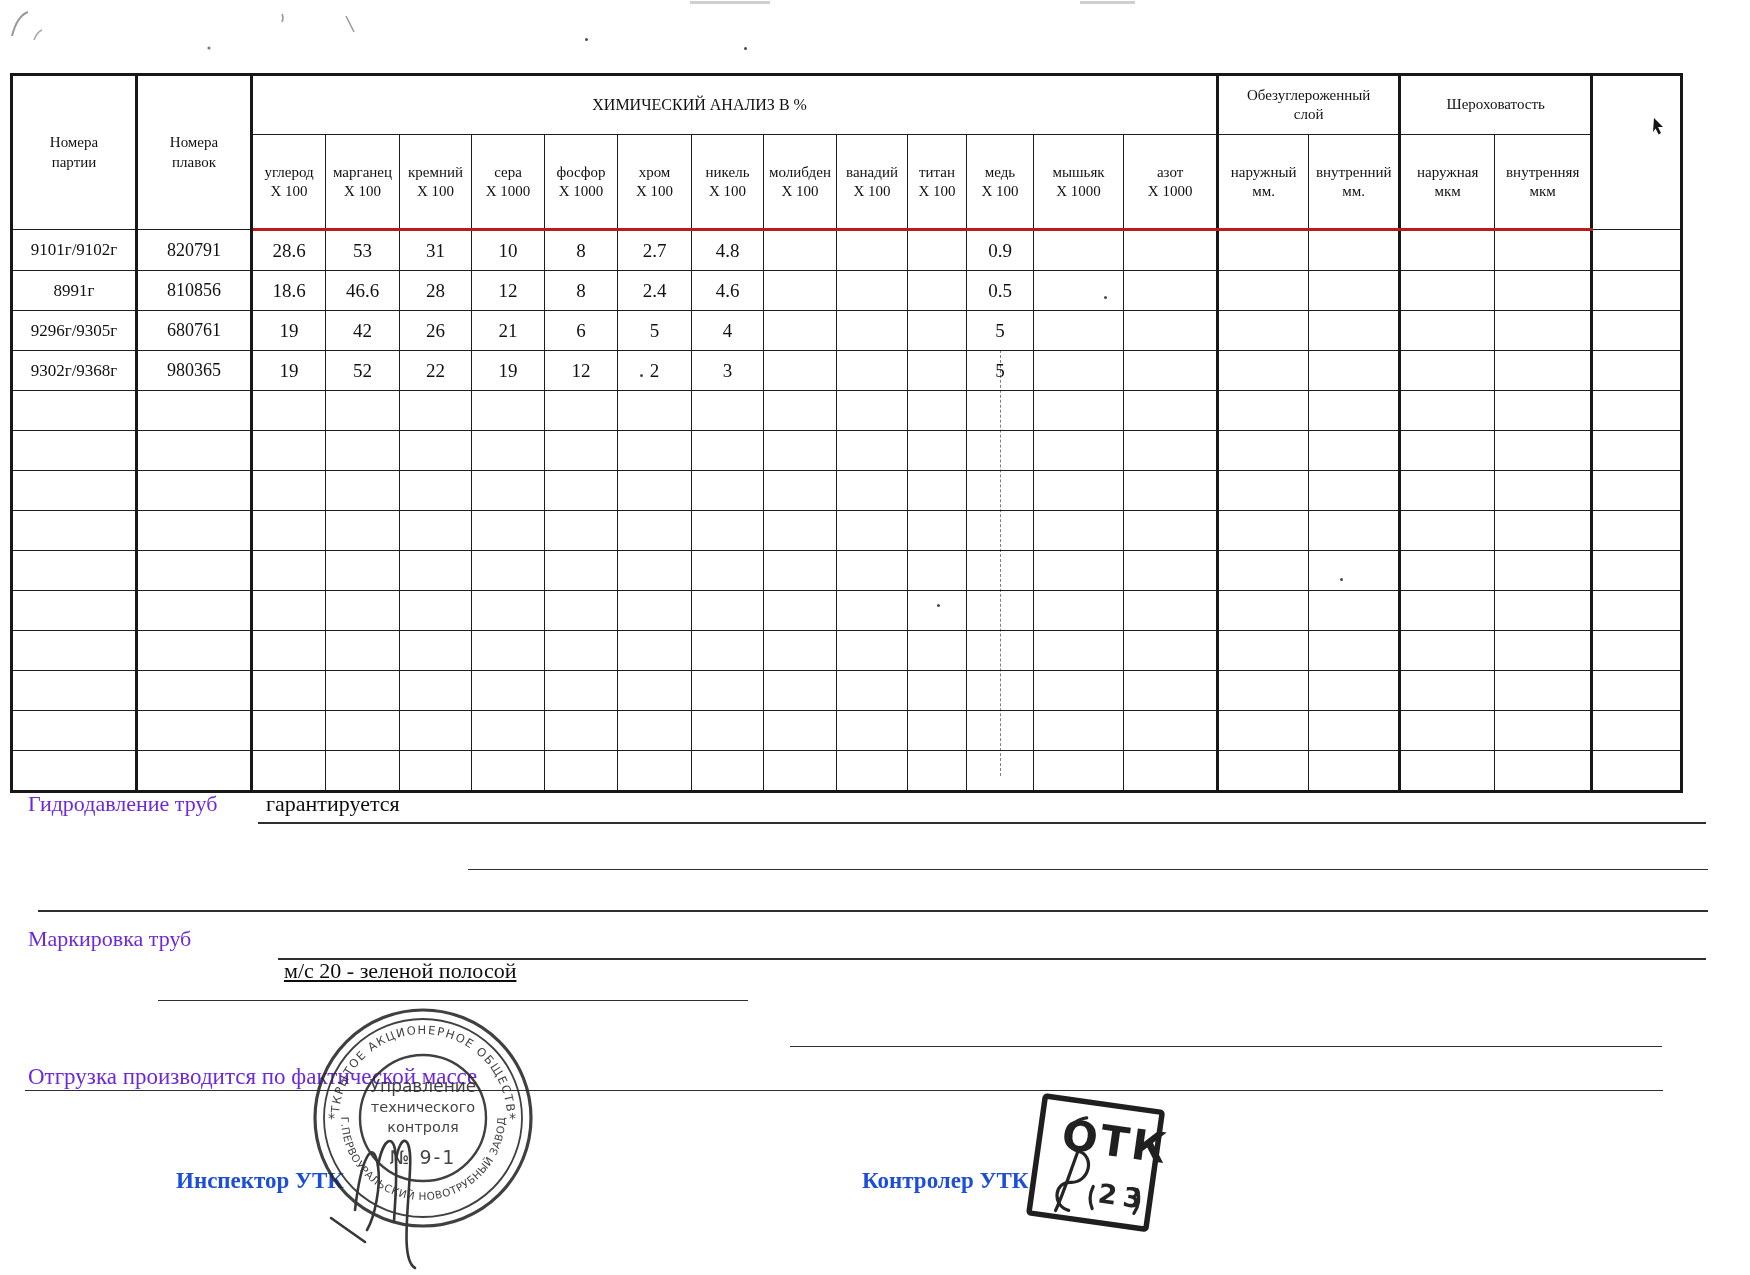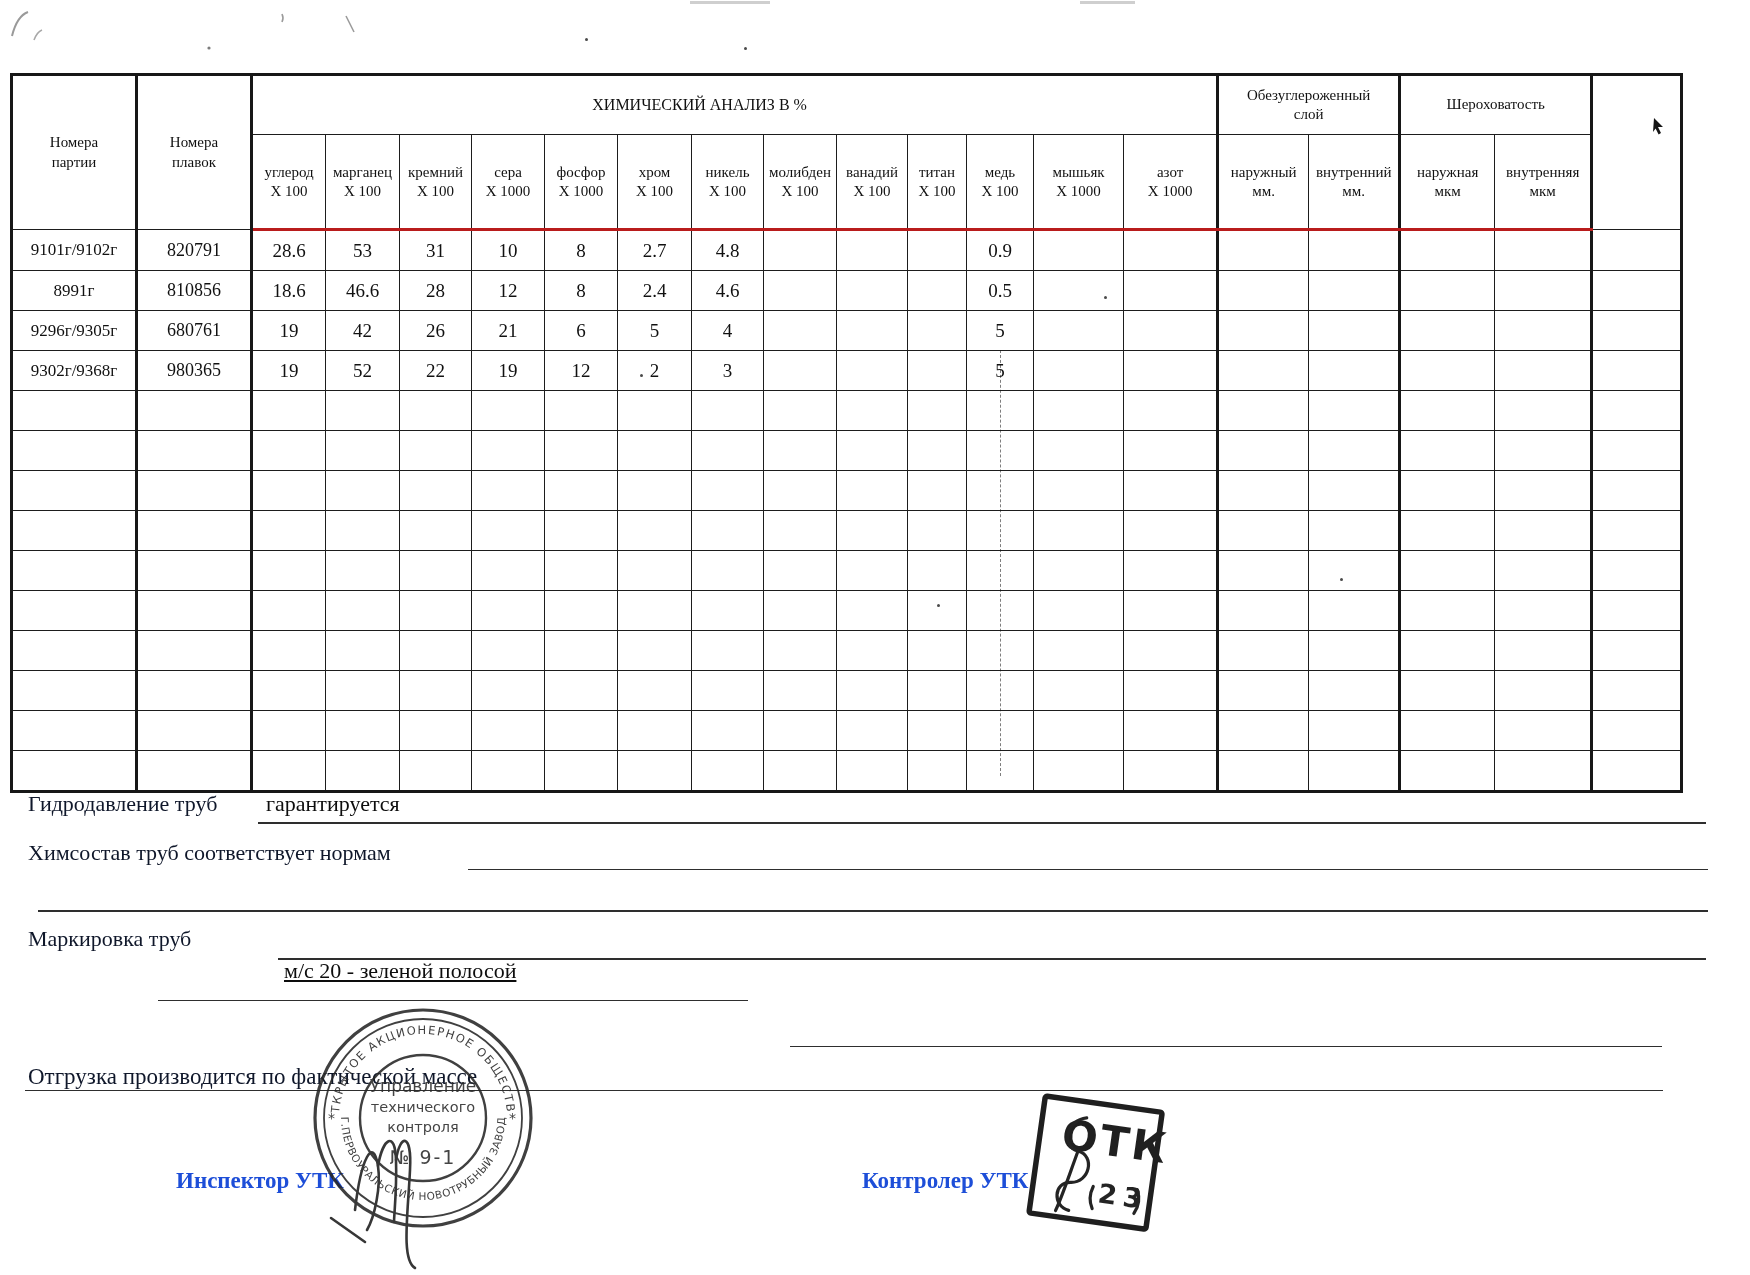--- a/index.html
+++ b/index.html
@@ -15,21 +15,21 @@
   tr.sub-row th{border-bottom:3px solid #b91c1c;}
   th.span2{border-bottom:3px solid #171717;}
   .tR{border-right:3px solid #171717 !important;}
   .hdr{font-size:15px;line-height:1.3;font-weight:400;}
   .hdr2{font-size:15px;line-height:1.25;}
   tbody td{height:39px;font-size:19px;font-weight:700;
            font-family:"Liberation Serif",serif;}
   tbody td.c-party{font-size:17px;}
   tbody td.c-melt{font-size:18px;}
   
-  .lbl{position:absolute;font-size:22px;white-space:nowrap;color:#0f172a;}
+  .lbl{position:absolute;font-size:22px;white-space:nowrap;color:#6d28d9;}
   .val{position:absolute;font-size:22px;white-space:nowrap;color:#0d0d0d;}
   .sig-lbl{position:absolute;font-size:23px;font-weight:700;white-space:nowrap;color:#1d4ed8;}
   .rule{position:absolute;height:0;border-top:2px solid #2e2e2e;}
   .speck{position:absolute;width:3px;height:3px;border-radius:50%;background:#4a4a4a;}
   .faintmark{position:absolute;}
   .crease{position:absolute;left:1000px;top:350px;height:426px;width:0;
           border-left:1.5px dashed rgba(20,20,20,.55);}
   .scanstreak{position:absolute;height:3px;background:#cfcfcf;top:1px;}
   svg text{font-family:"DejaVu Sans",sans-serif;}
 </style>
@@ -482,21 +482,20 @@
 
   <div class="speck" style="left:1104px;top:296px;"></div>
   <div class="speck" style="left:640px;top:374px;"></div>
   <div class="speck" style="left:937px;top:604px;"></div>
   <div class="speck" style="left:1340px;top:578px;"></div>
 
   <div class="lbl" style="left:28px;top:791px;">Гидродавление труб</div>
   <div class="val" style="left:266px;top:791px;">гарантируется</div>
   <div class="rule" style="left:258px;top:822px;width:1448px;"></div>
 
-  <div class="lbl" style="left:28px;top:840px;">Химсостав труб соответствует нормам</div>
   <div class="rule" style="left:468px;top:869px;width:1240px;border-top-width:1.5px;"></div>
 
   <div class="rule" style="left:38px;top:910px;width:1670px;"></div>
 
   <div class="lbl" style="left:28px;top:926px;">Маркировка труб</div>
   <div class="val" style="left:284px;top:958px;text-decoration:underline;">м/с 20 - зеленой полосой</div>
   <div class="rule" style="left:278px;top:958px;width:1428px;"></div>
 
   <div class="rule" style="left:158px;top:1000px;width:590px;border-top-width:1.5px;"></div>
   <div class="rule" style="left:790px;top:1046px;width:872px;border-top-width:1.5px;"></div>

